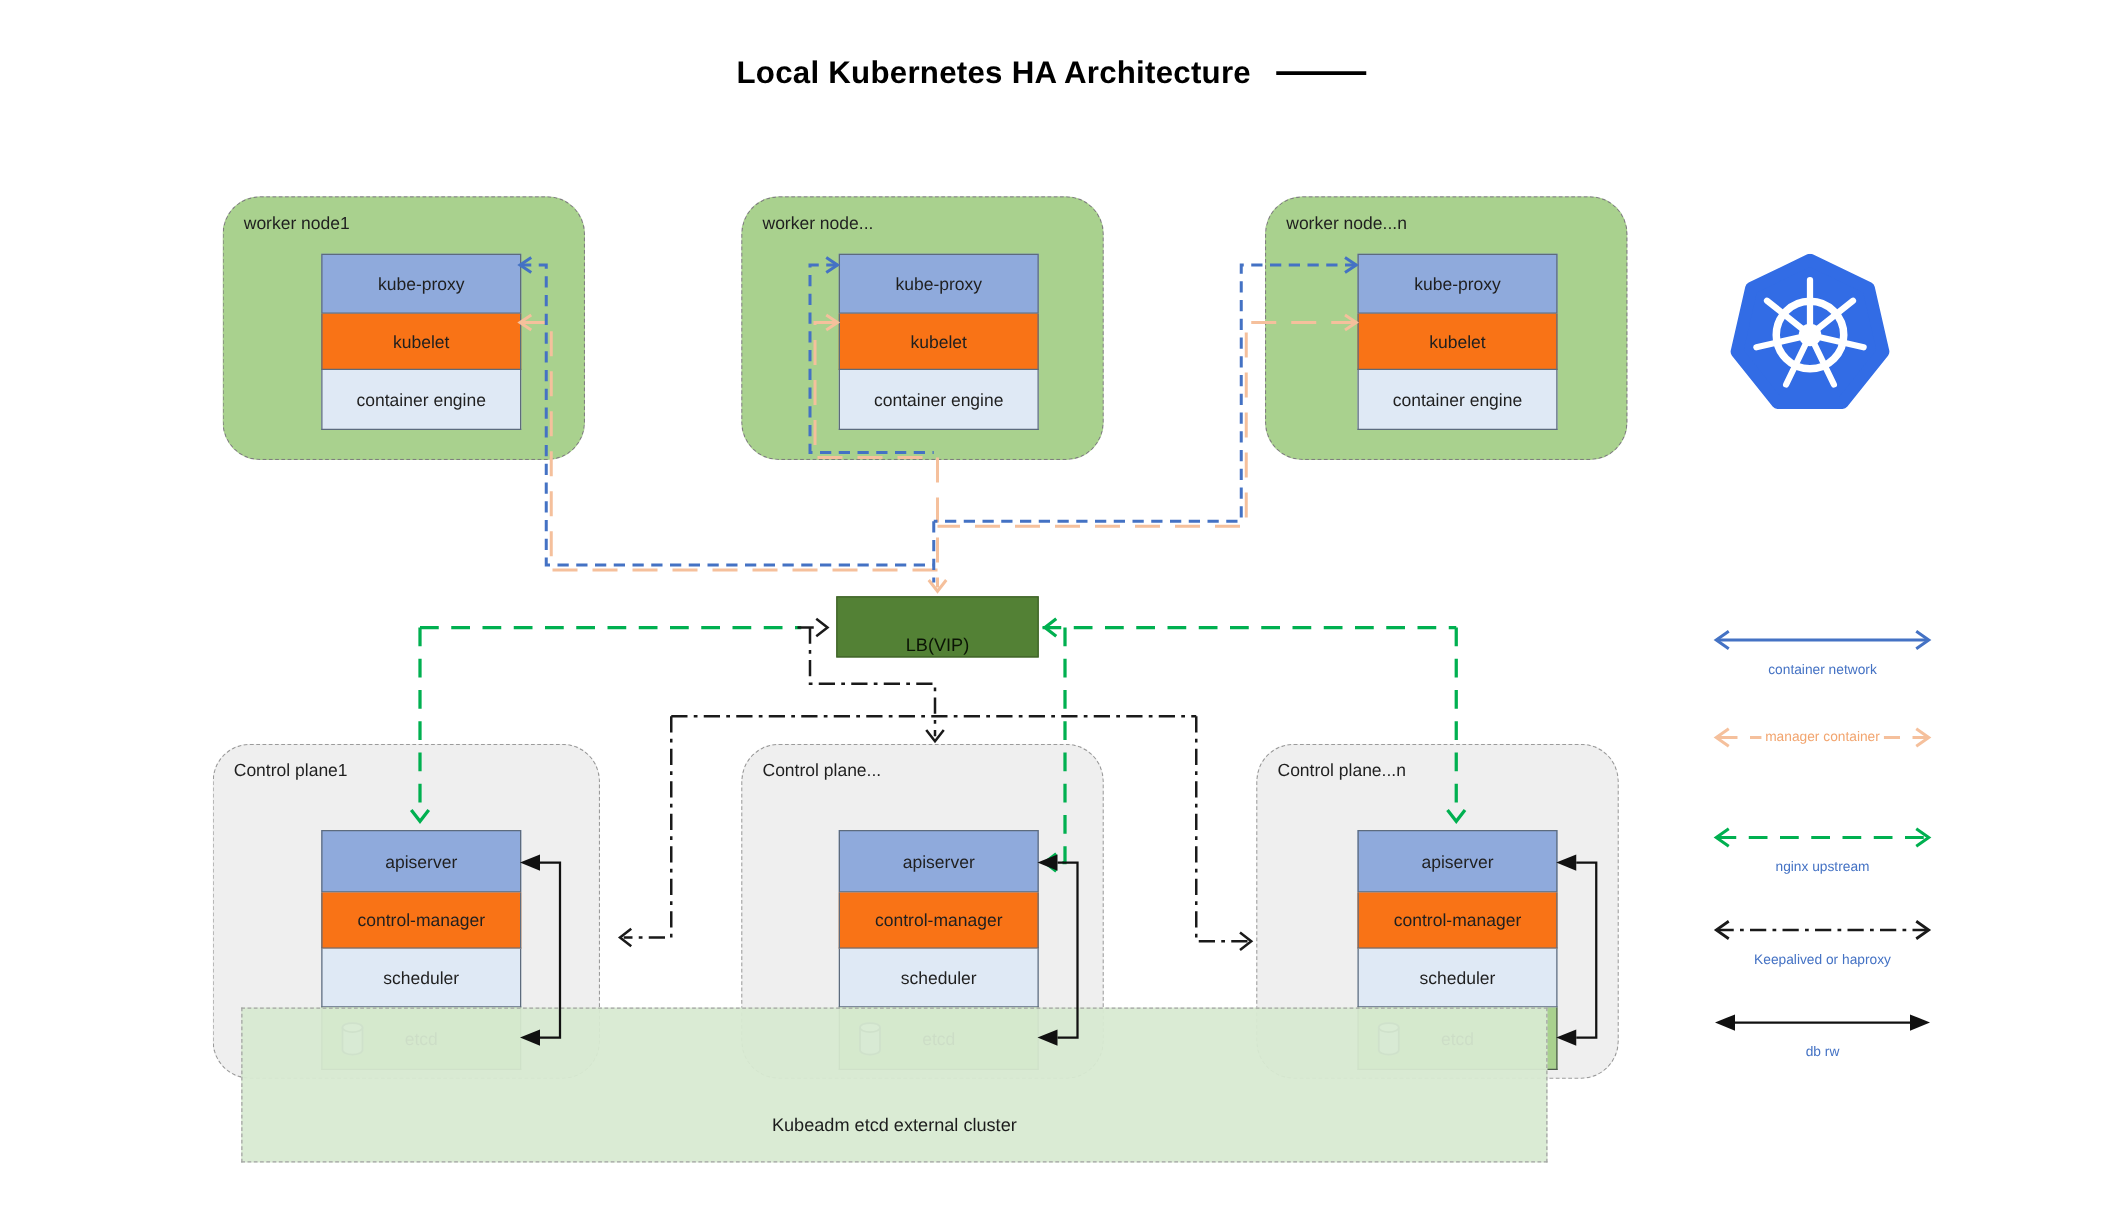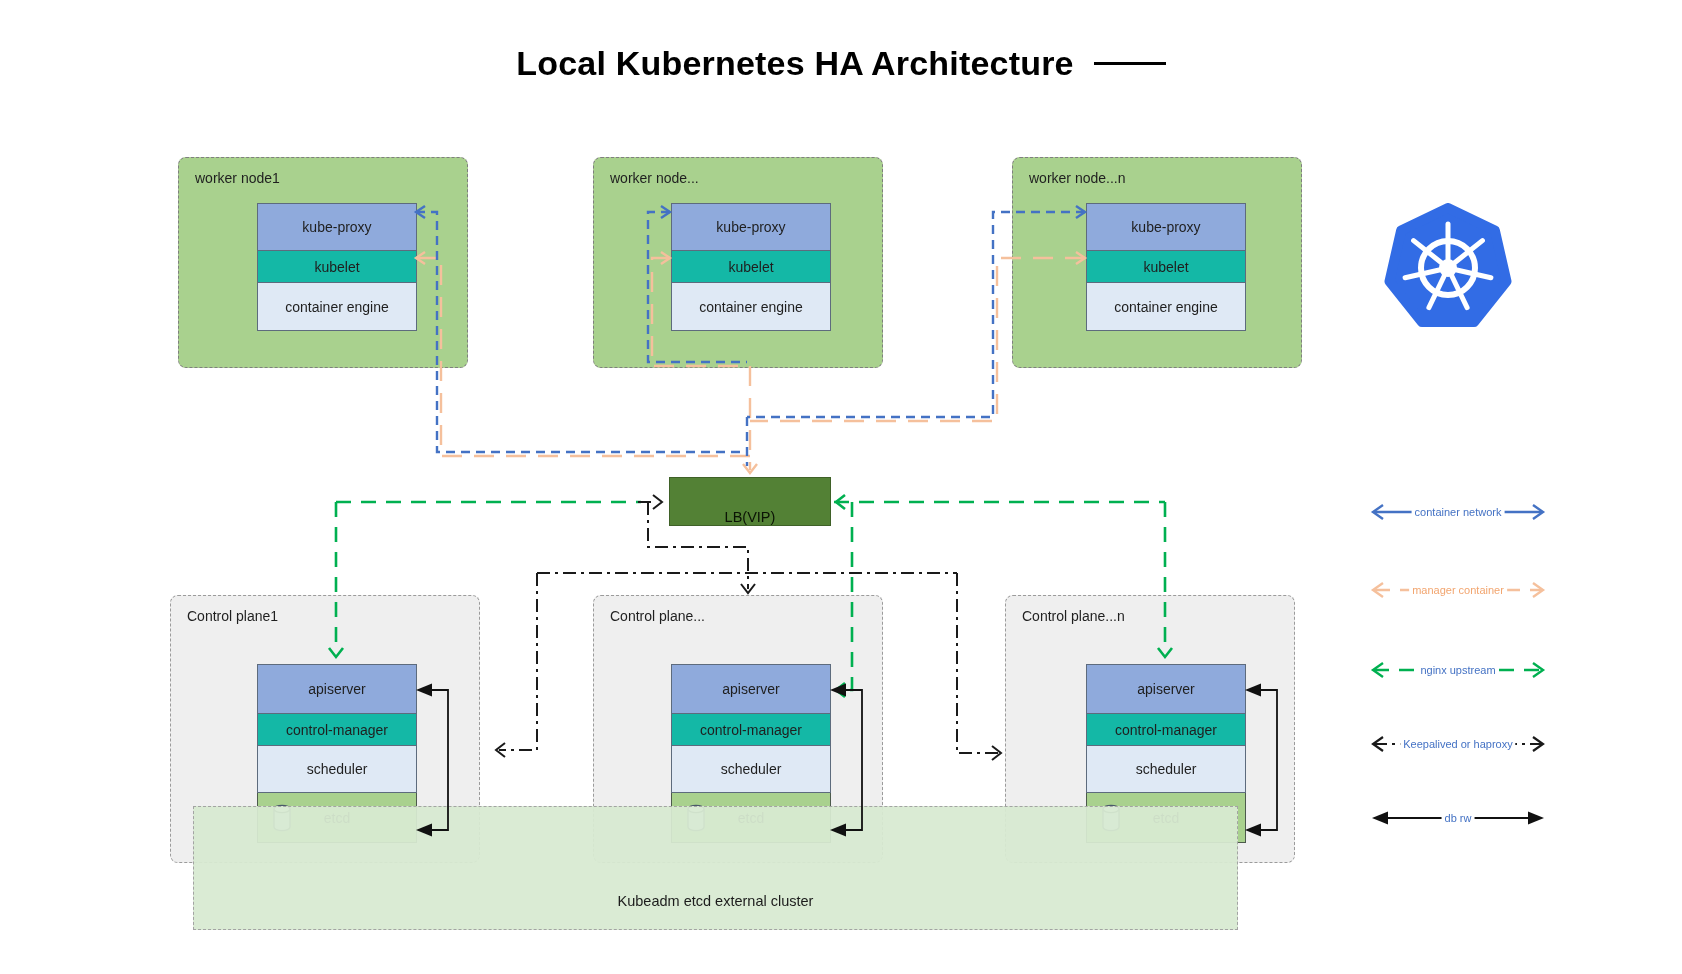--- a/index.html
+++ b/index.html
@@ -3,38 +3,38 @@
 <meta charset="utf-8">
 <style>
   html,body{margin:0;padding:0;background:#fff;}
   body{width:1682px;height:974px;position:relative;overflow:hidden;
        font-family:"Liberation Sans","DejaVu Sans",sans-serif;color:#1a1a1a;}
   .canvas{position:absolute;inset:0;}
 
   
   .title-row{position:absolute;top:44px;left:0;width:1682px;display:flex;
              align-items:center;justify-content:center;gap:20px;z-index:1;}
-  .title-text{font-size:34px;font-weight:bold;color:#000;letter-spacing:.2px;}
+  .title-text{font-size:25px;font-weight:bold;color:#000;letter-spacing:.2px;}
   .title-dash{width:72px;height:3.5px;background:#000;}
 
   
-  .node{position:absolute;border-radius:8px;z-index:1;box-sizing:border-box;}
+  .node{position:absolute;border-radius:30px;z-index:1;box-sizing:border-box;}
   .worker{top:157px;height:211px;width:290px;background:#A9D18E;border:1.6px dashed #7f7f7f;}
   .cplane{top:595px;height:268px;width:290px;background:#EFEFEF;border:1.6px dashed #9b9b9b;}
   .node-label{position:absolute;top:12px;left:16px;font-size:14px;color:#1f1f1f;}
 
   
   .stack{position:absolute;width:160px;z-index:3;}
   .worker .stack{top:45px;}
   .cplane .stack{top:68px;}
   .row{box-sizing:border-box;border:1px solid #5d6b7d;border-top-width:0;
        display:flex;align-items:center;justify-content:center;font-size:14px;color:#1f1f1f;position:relative;}
   .row:first-child{border-top-width:1px;}
   .row-kproxy{height:48px;background:#8FAADC;}
-  .row-light{height:32px;background:#14b8a6;text-align:center;}
+  .row-light{height:45px;background:#f97316;text-align:center;}
   .row-light2{height:48px;background:#DFE9F5;align-items:center;}
   .row-api{height:50px;background:#8FAADC;}
   .row-etcd{height:50px;background:#A9D18E;border-color:#4c5a4c;}
   .db-icon{position:absolute;left:14px;top:50%;transform:translateY(-50%);}
 
   
   .etcd-band{position:absolute;left:193px;top:806px;width:1045px;height:124px;
              background:rgba(216,234,209,0.94);border:1.6px dashed #a3a3a3;z-index:2;box-sizing:border-box;}
   .etcd-band-label{position:absolute;left:193px;top:893px;width:1045px;text-align:center;
                    font-size:14.5px;color:#1c1c1c;z-index:2;}
@@ -49,21 +49,21 @@
 
   
   .k8s-logo{position:absolute;left:1383px;top:203px;z-index:1;}
 
   
   .legend{position:absolute;left:1368px;top:0;z-index:1;}
   .legend-row{position:absolute;width:180px;height:26px;left:0;}
   .legend-row svg{position:absolute;inset:0;}
   .legend-label{position:absolute;left:50%;top:50%;transform:translate(-50%,-50%);
                 background:#fff;padding:0 3px;font-size:11px;white-space:nowrap;}
-  .lbl-blue{color:#4472C4;}
+  .lbl-blue{color:#4472C4;margin-top:24px;}
   .lbl-orange{color:#F2A56F;}
 </style>
 </head>
 <body>
 
 <div class="canvas">
 
   <div class="title-row">
     <span class="title-text">Local Kubernetes HA Architecture</span>
     <span class="title-dash"></span>

